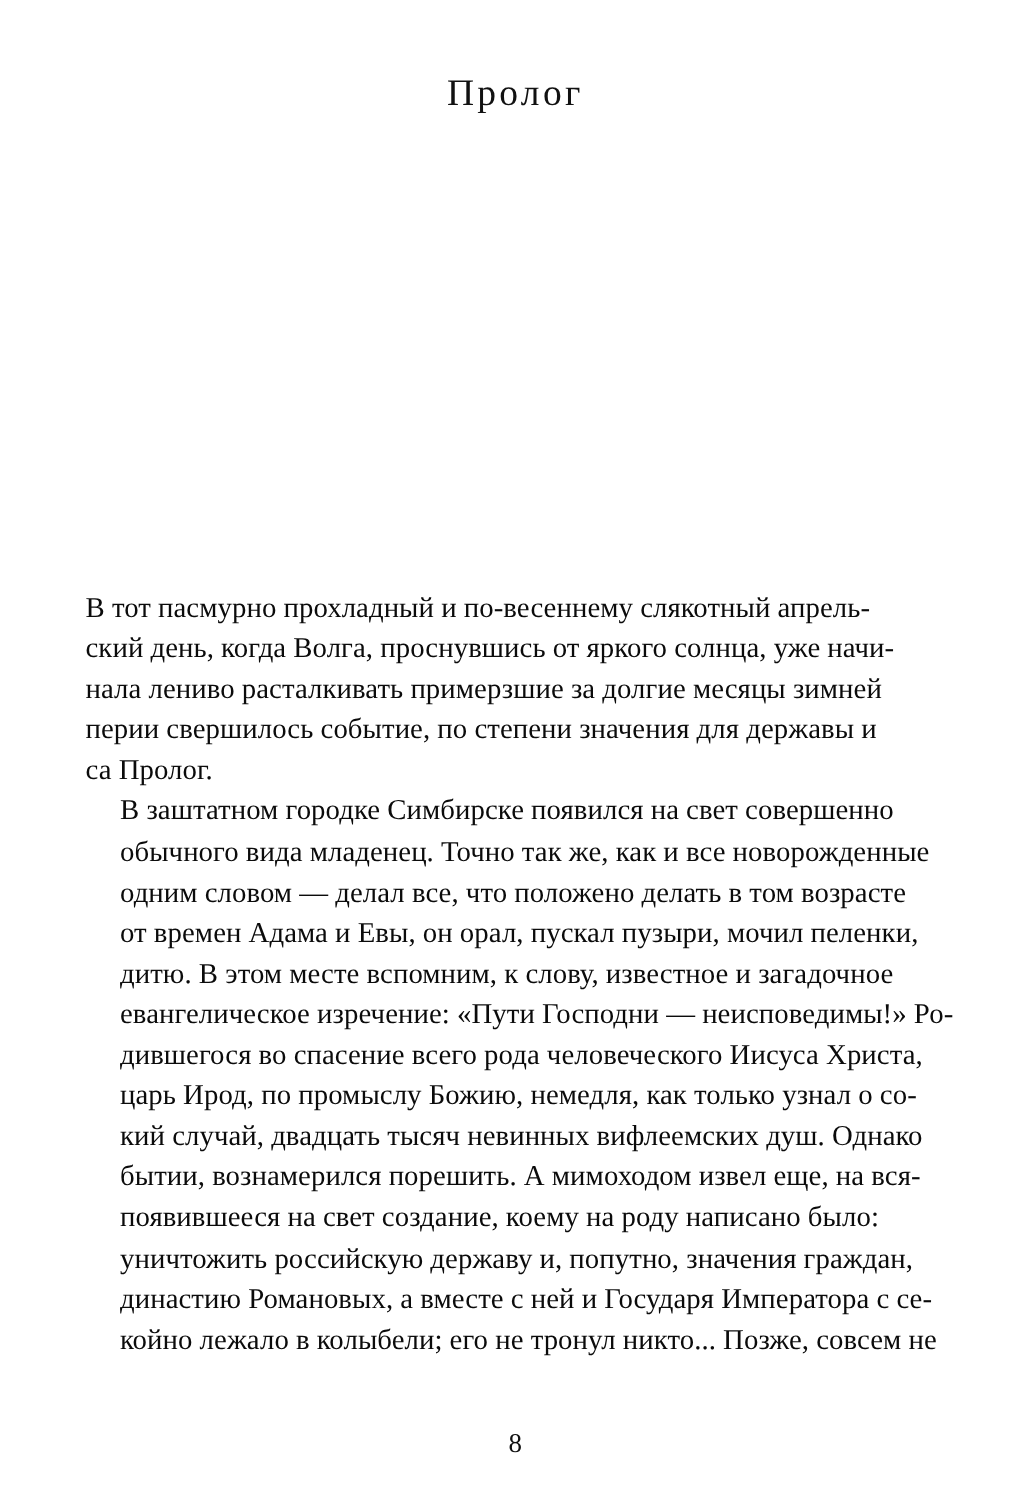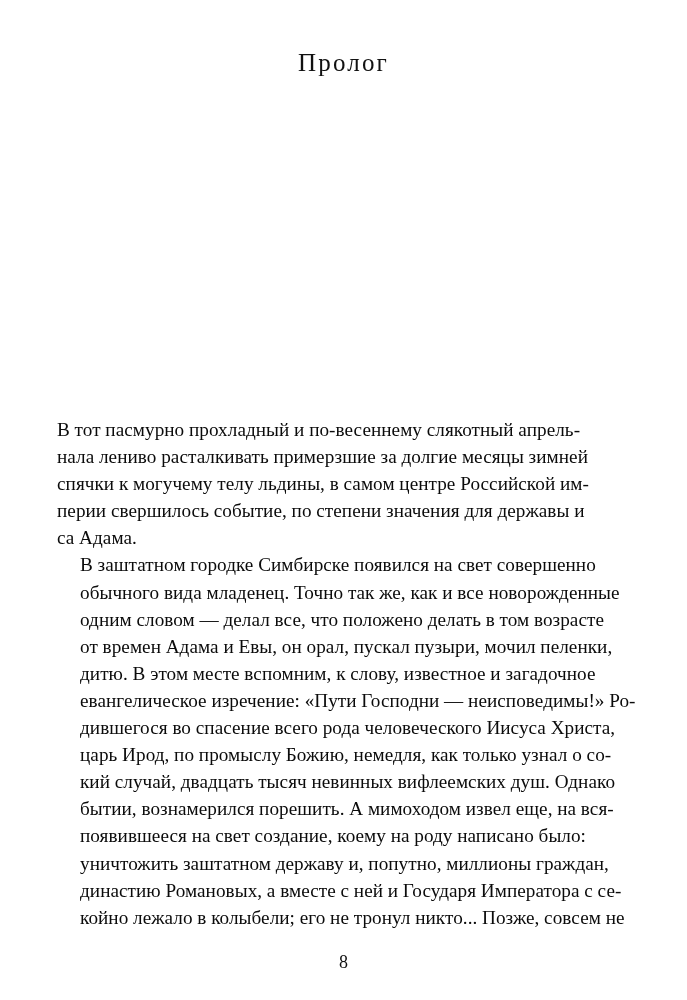--- a/index.html
+++ b/index.html
@@ -32,21 +32,21 @@
     line-height: 32px;
     font-weight: 400;
     letter-spacing: 2.2px;
     color: #111111;
   }
 
   
   .body-block {
     position: absolute;
     left: 57px;
-    top: 416px;
+    top: 392px;
     width: 577px;
   }
 
   .body-paragraph {
     margin: 0;
     font-size: 19.2px;
     line-height: 27.1px;
     text-align: justify;
     text-justify: inter-word;
     word-spacing: -0.1px;
@@ -80,38 +80,38 @@
 </head>
 <body>
 
 <div class="page">
 
   <h1 class="chapter-title">Пролог</h1>
 
   <div class="body-block">
     <p class="body-paragraph" id="paragraph-1">
         <span class="ln">В тот пасмурно прохладный и по-весеннему слякотный апрель-</span>
+        <span class="ln">ский день, когда Волга, проснувшись от яркого солнца, уже начи-</span>
         <span class="ln">нала лениво расталкивать примерзшие за долгие месяцы зимней</span>
-        <span class="ln">спячки к могучему телу льдины, в самом центре Российской им-</span>
         <span class="ln">перии свершилось событие, по степени значения для державы и</span>
-        <span class="ln">са Адама.</span>
+        <span class="ln">са Пролог.</span>
       </p>
     <p class="body-paragraph indented" id="paragraph-2">
         <span class="ln" style="text-indent: 23px;">В заштатном городке Симбирске появился на свет совершенно</span>
         <span class="ln">обычного вида младенец. Точно так же, как и все новорожденные</span>
         <span class="ln">одним словом — делал все, что положено делать в том возрасте</span>
         <span class="ln">от времен Адама и Евы, он орал, пускал пузыри, мочил пеленки,</span>
         <span class="ln">дитю. В этом месте вспомним, к слову, известное и загадочное</span>
         <span class="ln">евангелическое изречение: «Пути Господни — неисповедимы!» Ро-</span>
         <span class="ln">дившегося во спасение всего рода человеческого Иисуса Христа,</span>
         <span class="ln">царь Ирод, по промыслу Божию, немедля, как только узнал о со-</span>
         <span class="ln">кий случай, двадцать тысяч невинных вифлеемских душ. Однако</span>
         <span class="ln">бытии, вознамерился порешить. А мимоходом извел еще, на вся-</span>
         <span class="ln">появившееся на свет создание, коему на роду написано было:</span>
-        <span class="ln">уничтожить заштатном державу и, попутно, миллионы граждан,</span>
+        <span class="ln">уничтожить российскую державу и, попутно, значения граждан,</span>
         <span class="ln">династию Романовых, а вместе с ней и Государя Императора с се-</span>
         <span class="ln">койно лежало в колыбели; его не тронул никто... Позже, совсем не</span>
       </p>
   </div>
 
   <div class="folio">8</div>
 
 </div>
 
 </body></html>

